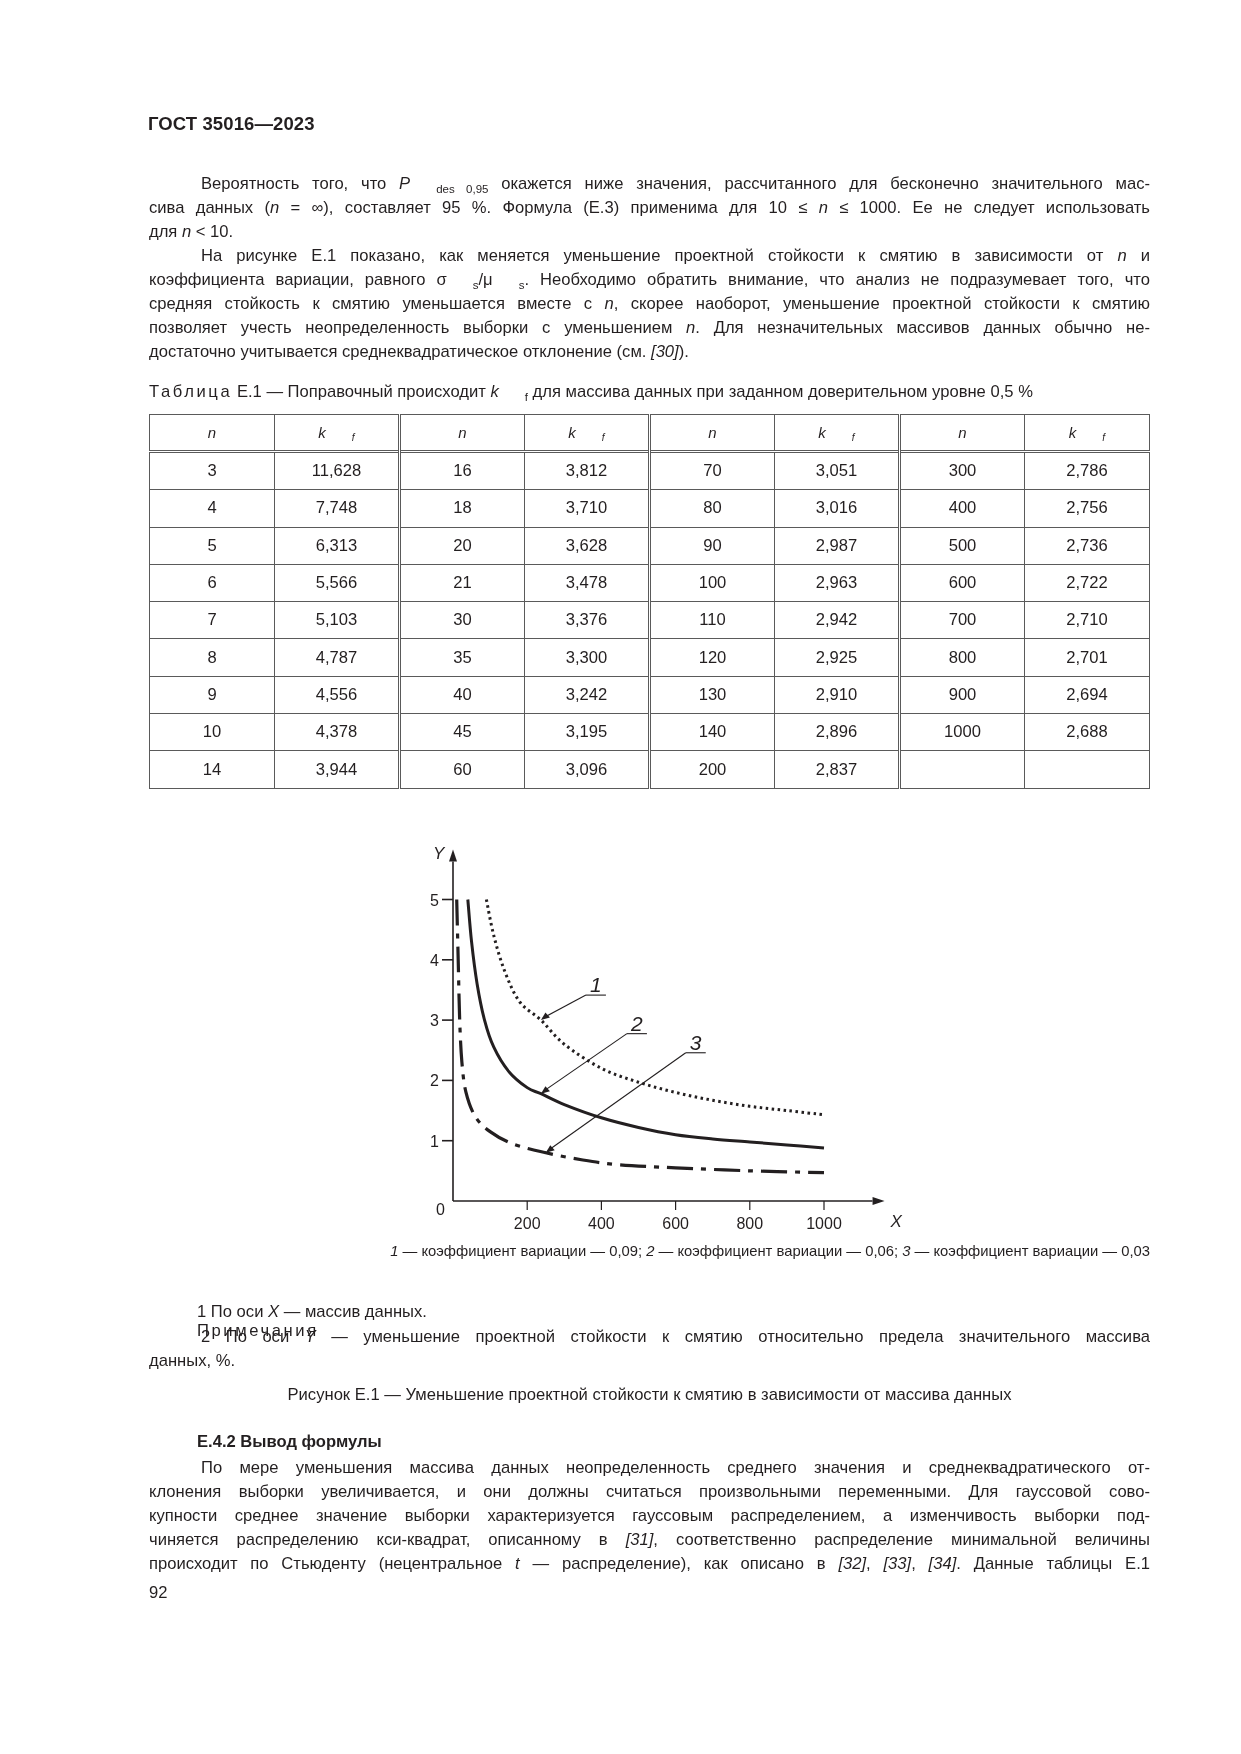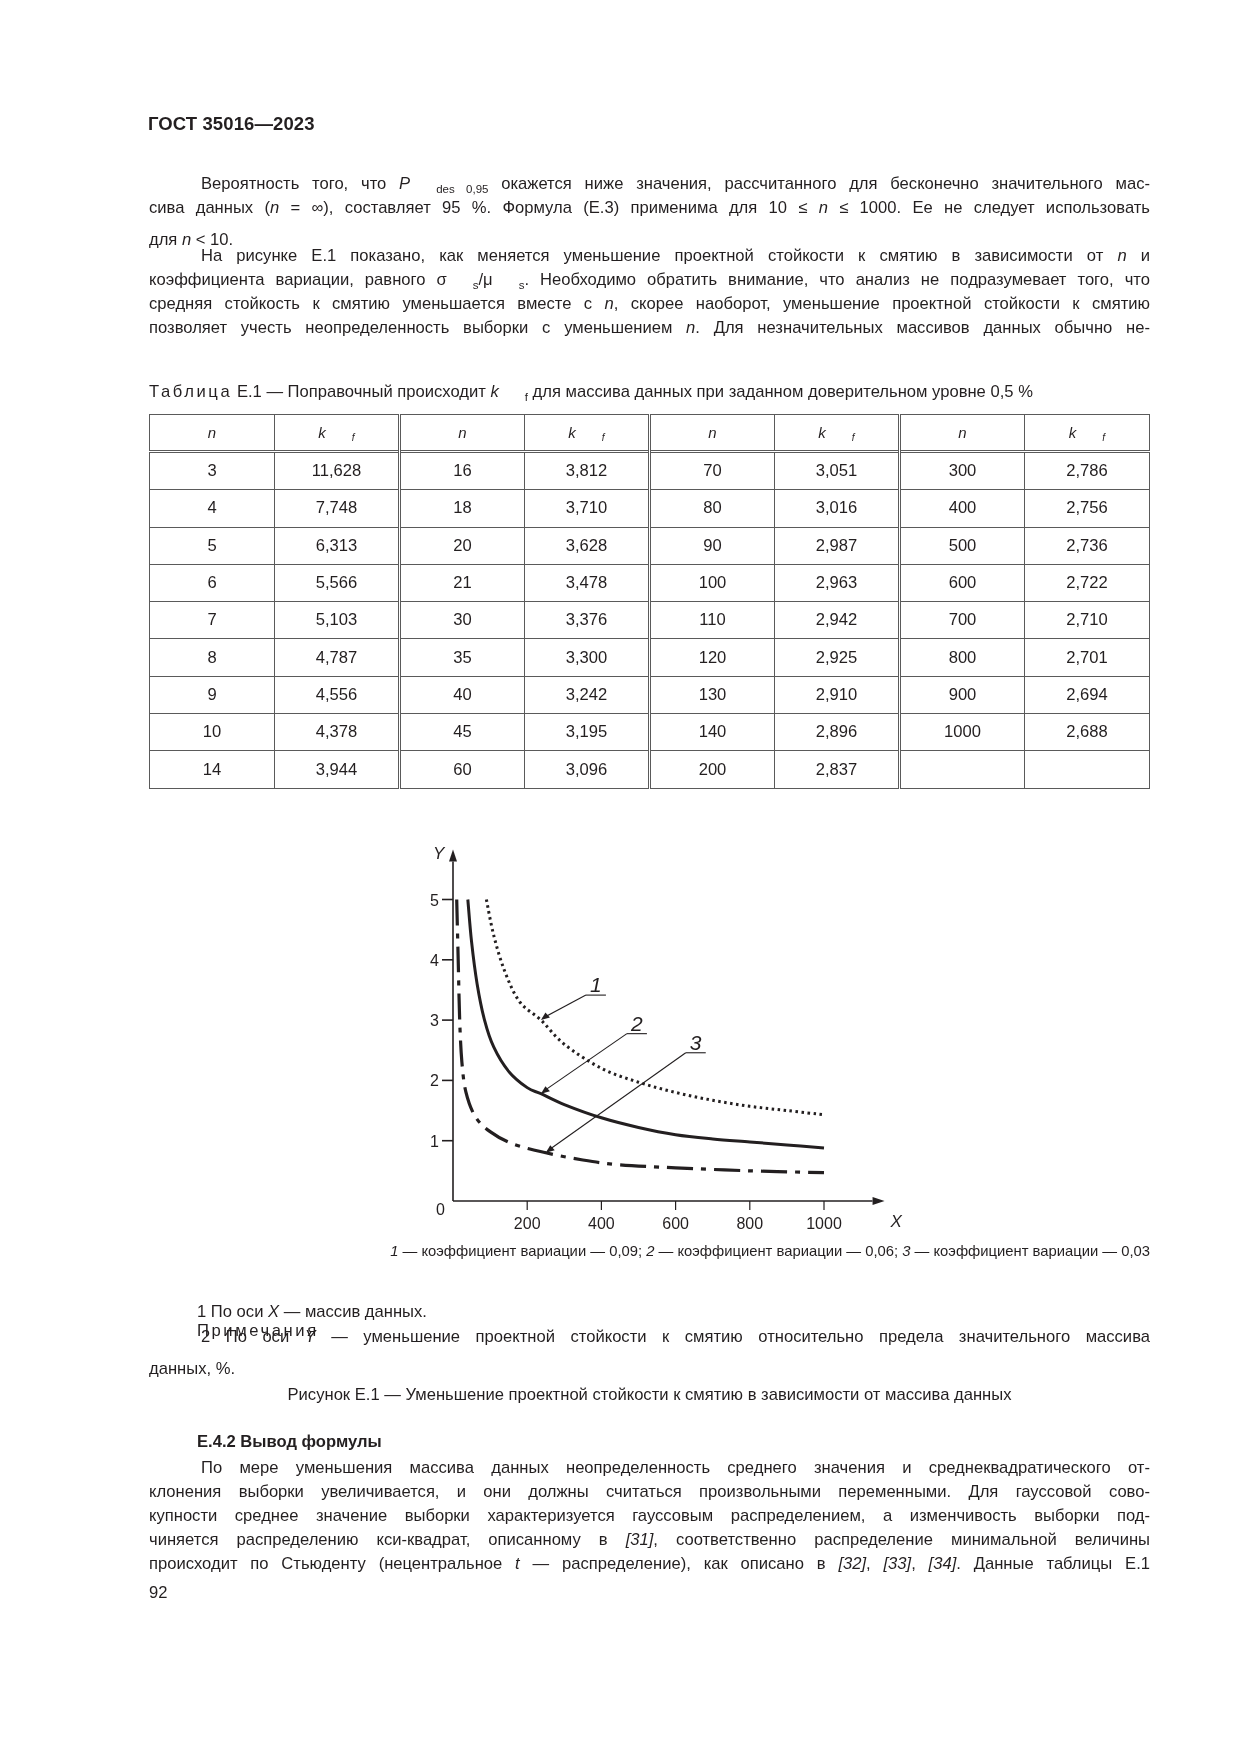--- a/index.html
+++ b/index.html
@@ -10,21 +10,21 @@
   }
   .abs { position: absolute; }
   .header {
     left: 148px; top: 113px; font-size: 18.5px; font-weight: bold; letter-spacing: 0.1px;
   }
   .para {
     left: 149px; width: 1001px; font-size: 16.6px; line-height: 24px;
     text-align: justify; text-align-last: left;
   }
   .para .line { display: block; white-space: nowrap; text-align: justify; text-align-last: justify; }
-  .para .line.last { text-align-last: left; margin-top: 8px; }
+  .para .line.last { text-align-last: left; }
   .para .line.indent { padding-left: 52px; }
   .it { font-style: italic; }
   sub { font-size: 11.5px; vertical-align: -4px; line-height: 0; padding-left: 26px; }
   .sp { letter-spacing: 2.6px; margin-top: 44px; }
 
   .caption-table { left: 149px; top: 382px; width: 1001px; font-size: 16.6px; white-space: nowrap; }
 
   table.kf {
     position: absolute; left: 149px; top: 414px; width: 1001px;
     border-collapse: collapse; font-size: 16.6px; table-layout: fixed;
@@ -57,20 +57,21 @@
   <span class="line indent"><span>Вероятность того, что </span><span class="it">P</span><sub>des 0,95</sub><span> окажется ниже значения, рассчитанного для бесконечно значительного мас-</span></span>
   <span class="line"><span>сива данных (</span><span class="it">n</span><span> = ∞), составляет 95 %. Формула (Е.3) применима для 10 ≤ </span><span class="it">n</span><span> ≤ 1000. Ее не следует использовать</span></span>
   <span class="line last"><span>для </span><span class="it">n</span><span> &lt; 10.</span></span>
 </div>
 
 <div class="abs para" style="top:244px">
   <span class="line indent"><span>На рисунке Е.1 показано, как меняется уменьшение проектной стойкости к смятию в зависимости от </span><span class="it">n</span><span> и</span></span>
   <span class="line"><span>коэффициента вариации, равного σ</span><sub>s</sub><span>/μ</span><sub>s</sub><span>. Необходимо обратить внимание, что анализ не подразумевает того, что</span></span>
   <span class="line"><span>средняя стойкость к смятию уменьшается вместе с </span><span class="it">n</span><span>, скорее наоборот, уменьшение проектной стойкости к смятию</span></span>
   <span class="line"><span>позволяет учесть неопределенность выборки с уменьшением </span><span class="it">n</span><span>. Для незначительных массивов данных обычно не-</span></span>
+  <span class="line last"><span>достаточно учитывается среднеквадратическое отклонение (см. </span><span class="it">[30]</span><span>).</span></span>
 </div>
 
 <div class="abs caption-table">
   <span class="sp">Таблица</span><span> Е.1 — Поправочный происходит </span><span class="it">k</span><sub>f</sub><span> для массива данных при заданном доверительном уровне 0,5 %</span>
 </div>
 
 <table class="kf">
   <thead>
     <tr id="thead-row">
         <th>n</th>

